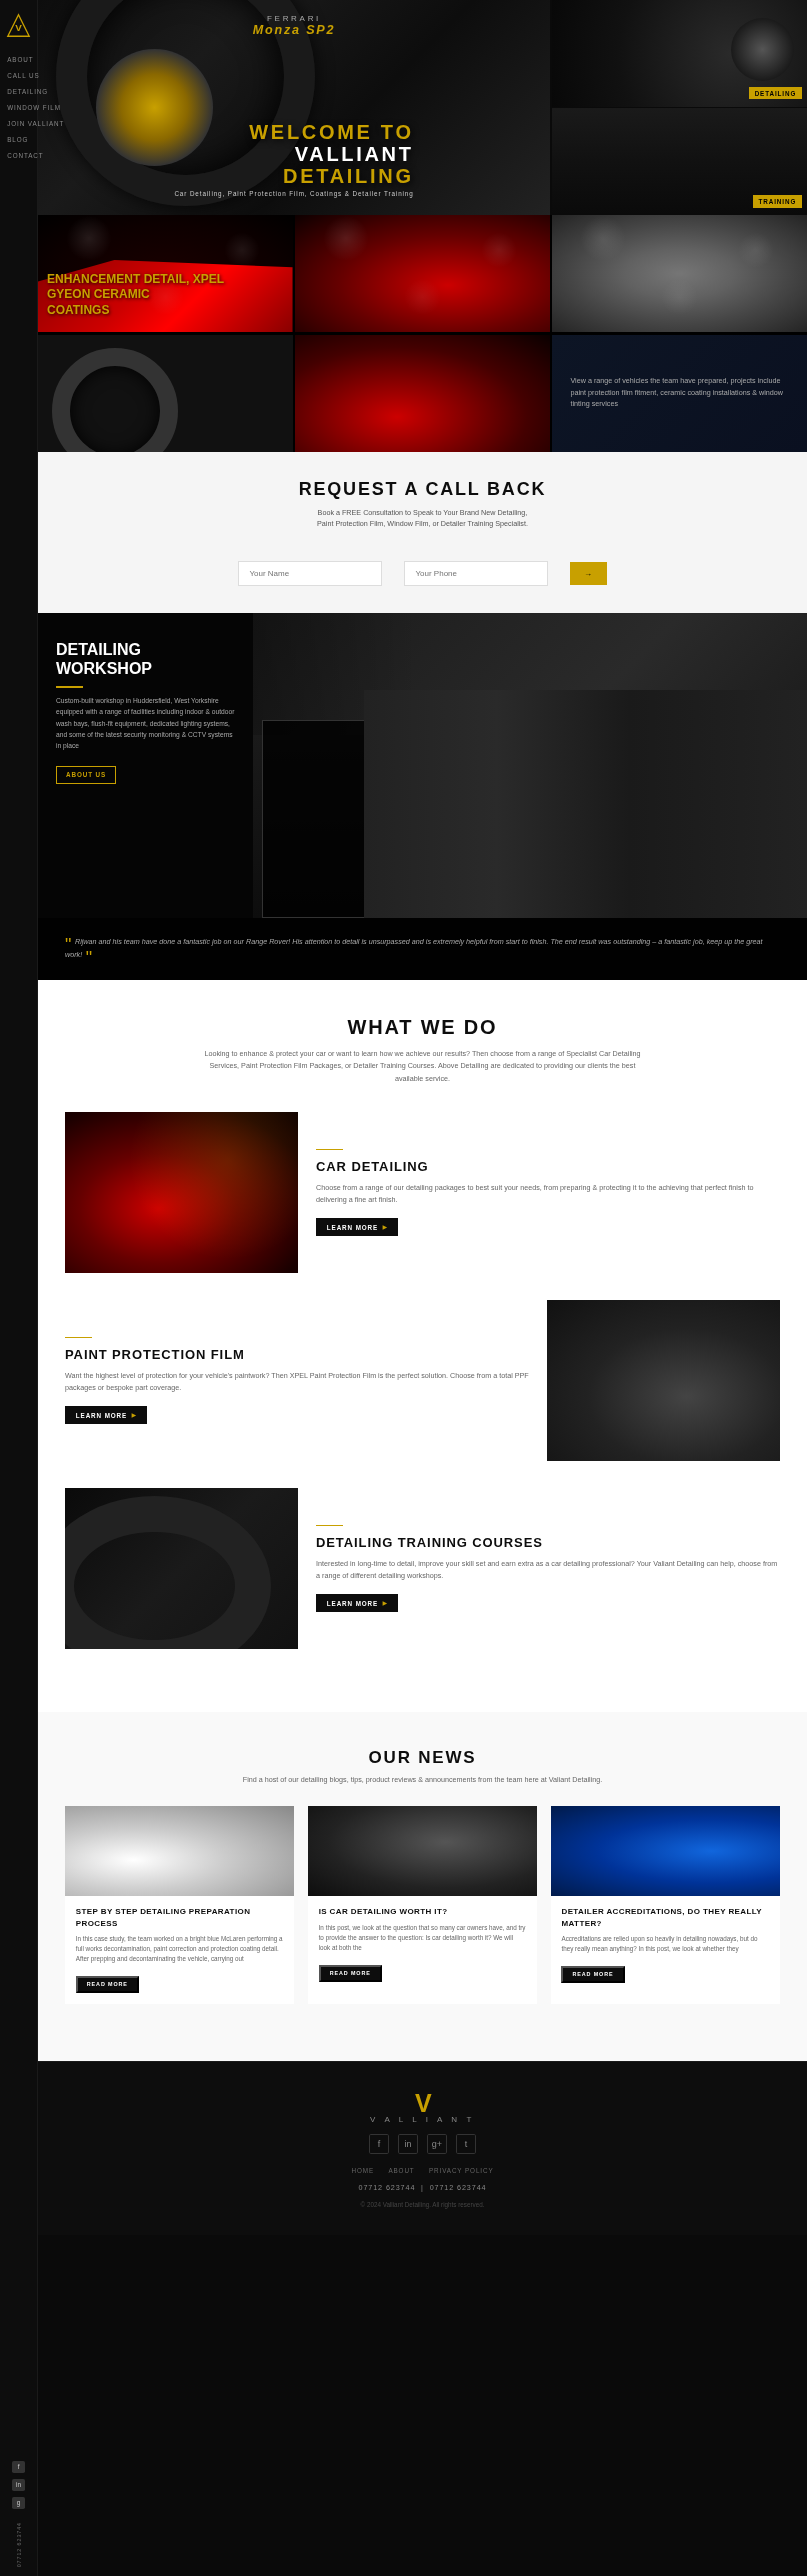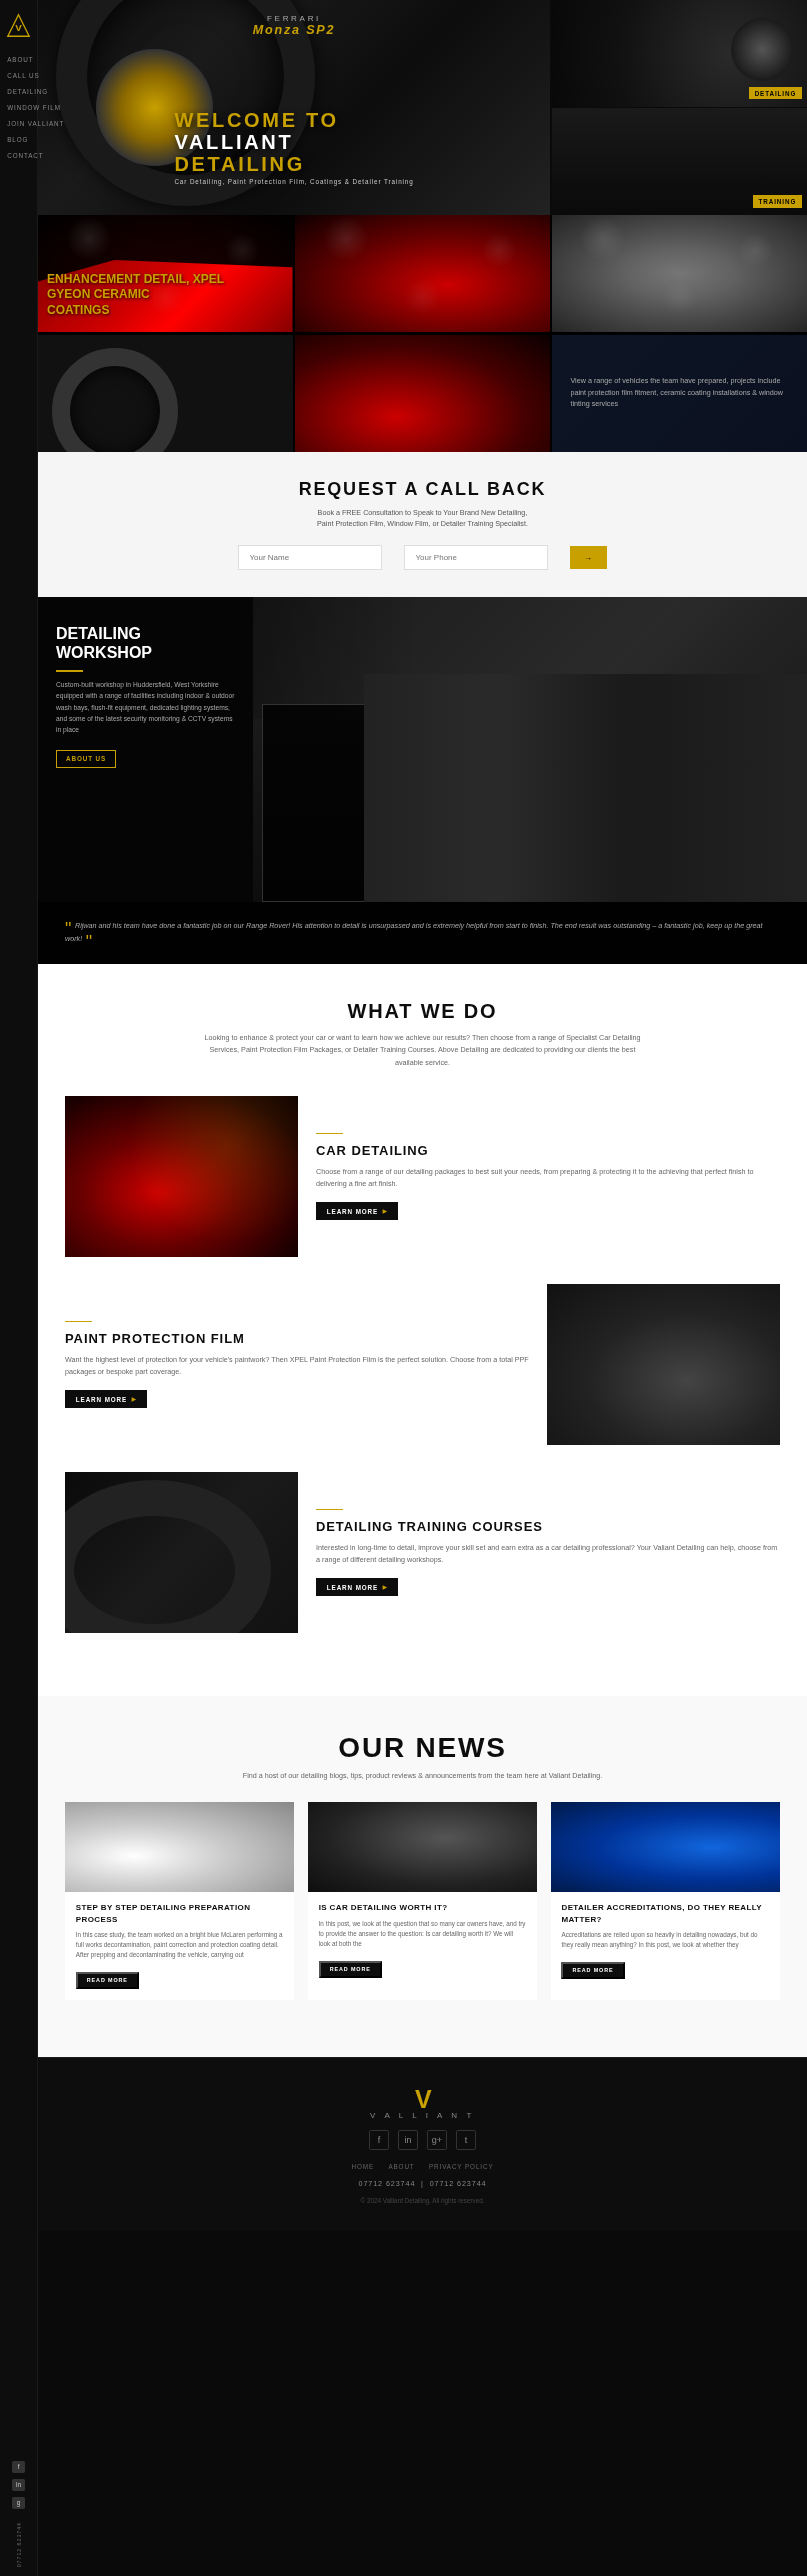--- a/index.html
+++ b/index.html
@@ -172,24 +172,24 @@
     }
     .hero-car-title-model {
       font-size: 12.6px;
       color: #c8a000;
       font-style: italic;
       font-weight: bold;
       letter-spacing: 1.8px;
     }
     .hero-welcome {
       position: absolute;
-      bottom: 30px;
+      bottom: 18px;
       left: 50%;
       transform: translateX(-50%);
-      text-align: left;
+      text-align: right;
       z-index: 5;
     }
     .hero-welcome h1 {
       font-size: 20px;
       font-weight: 900;
       text-transform: uppercase;
       letter-spacing: 2.7px;
       line-height: 1.1;
       text-shadow: 1.8px 1.8px 7.2px rgba(0,0,0,0.9);
     }
@@ -369,21 +369,21 @@
       font-size: 18px;
       font-weight: 900;
       text-transform: uppercase;
       color: #0d0d0d;
       letter-spacing: 1.8px;
       margin-bottom: 7.2px;
     }
     .request-section p {
       font-size: 7.2px;
       color: #555;
-      margin-bottom: 15px;
+      margin-bottom: 31px;
       line-height: 1.6;
     }
     .request-form {
       display: flex;
       gap: 22px;
       justify-content: center;
       align-items: center;
     }
     .request-input {
       background: #fff;
@@ -632,21 +632,21 @@
     
     .news-section {
       background: #f9f9f9;
       padding: 36px 27px;
     }
     .news-header {
       text-align: center;
       margin-bottom: 7.2px;
     }
     .news-header h2 {
-      font-size: 28px;
+      font-size: 17px;
       font-weight: 900;
       text-transform: uppercase;
       color: #0d0d0d;
       letter-spacing: 1.8px;
     }
     .news-subheader {
       text-align: center;
       font-size: 7.2px;
       color: #666;
       margin-bottom: 21.5px;

